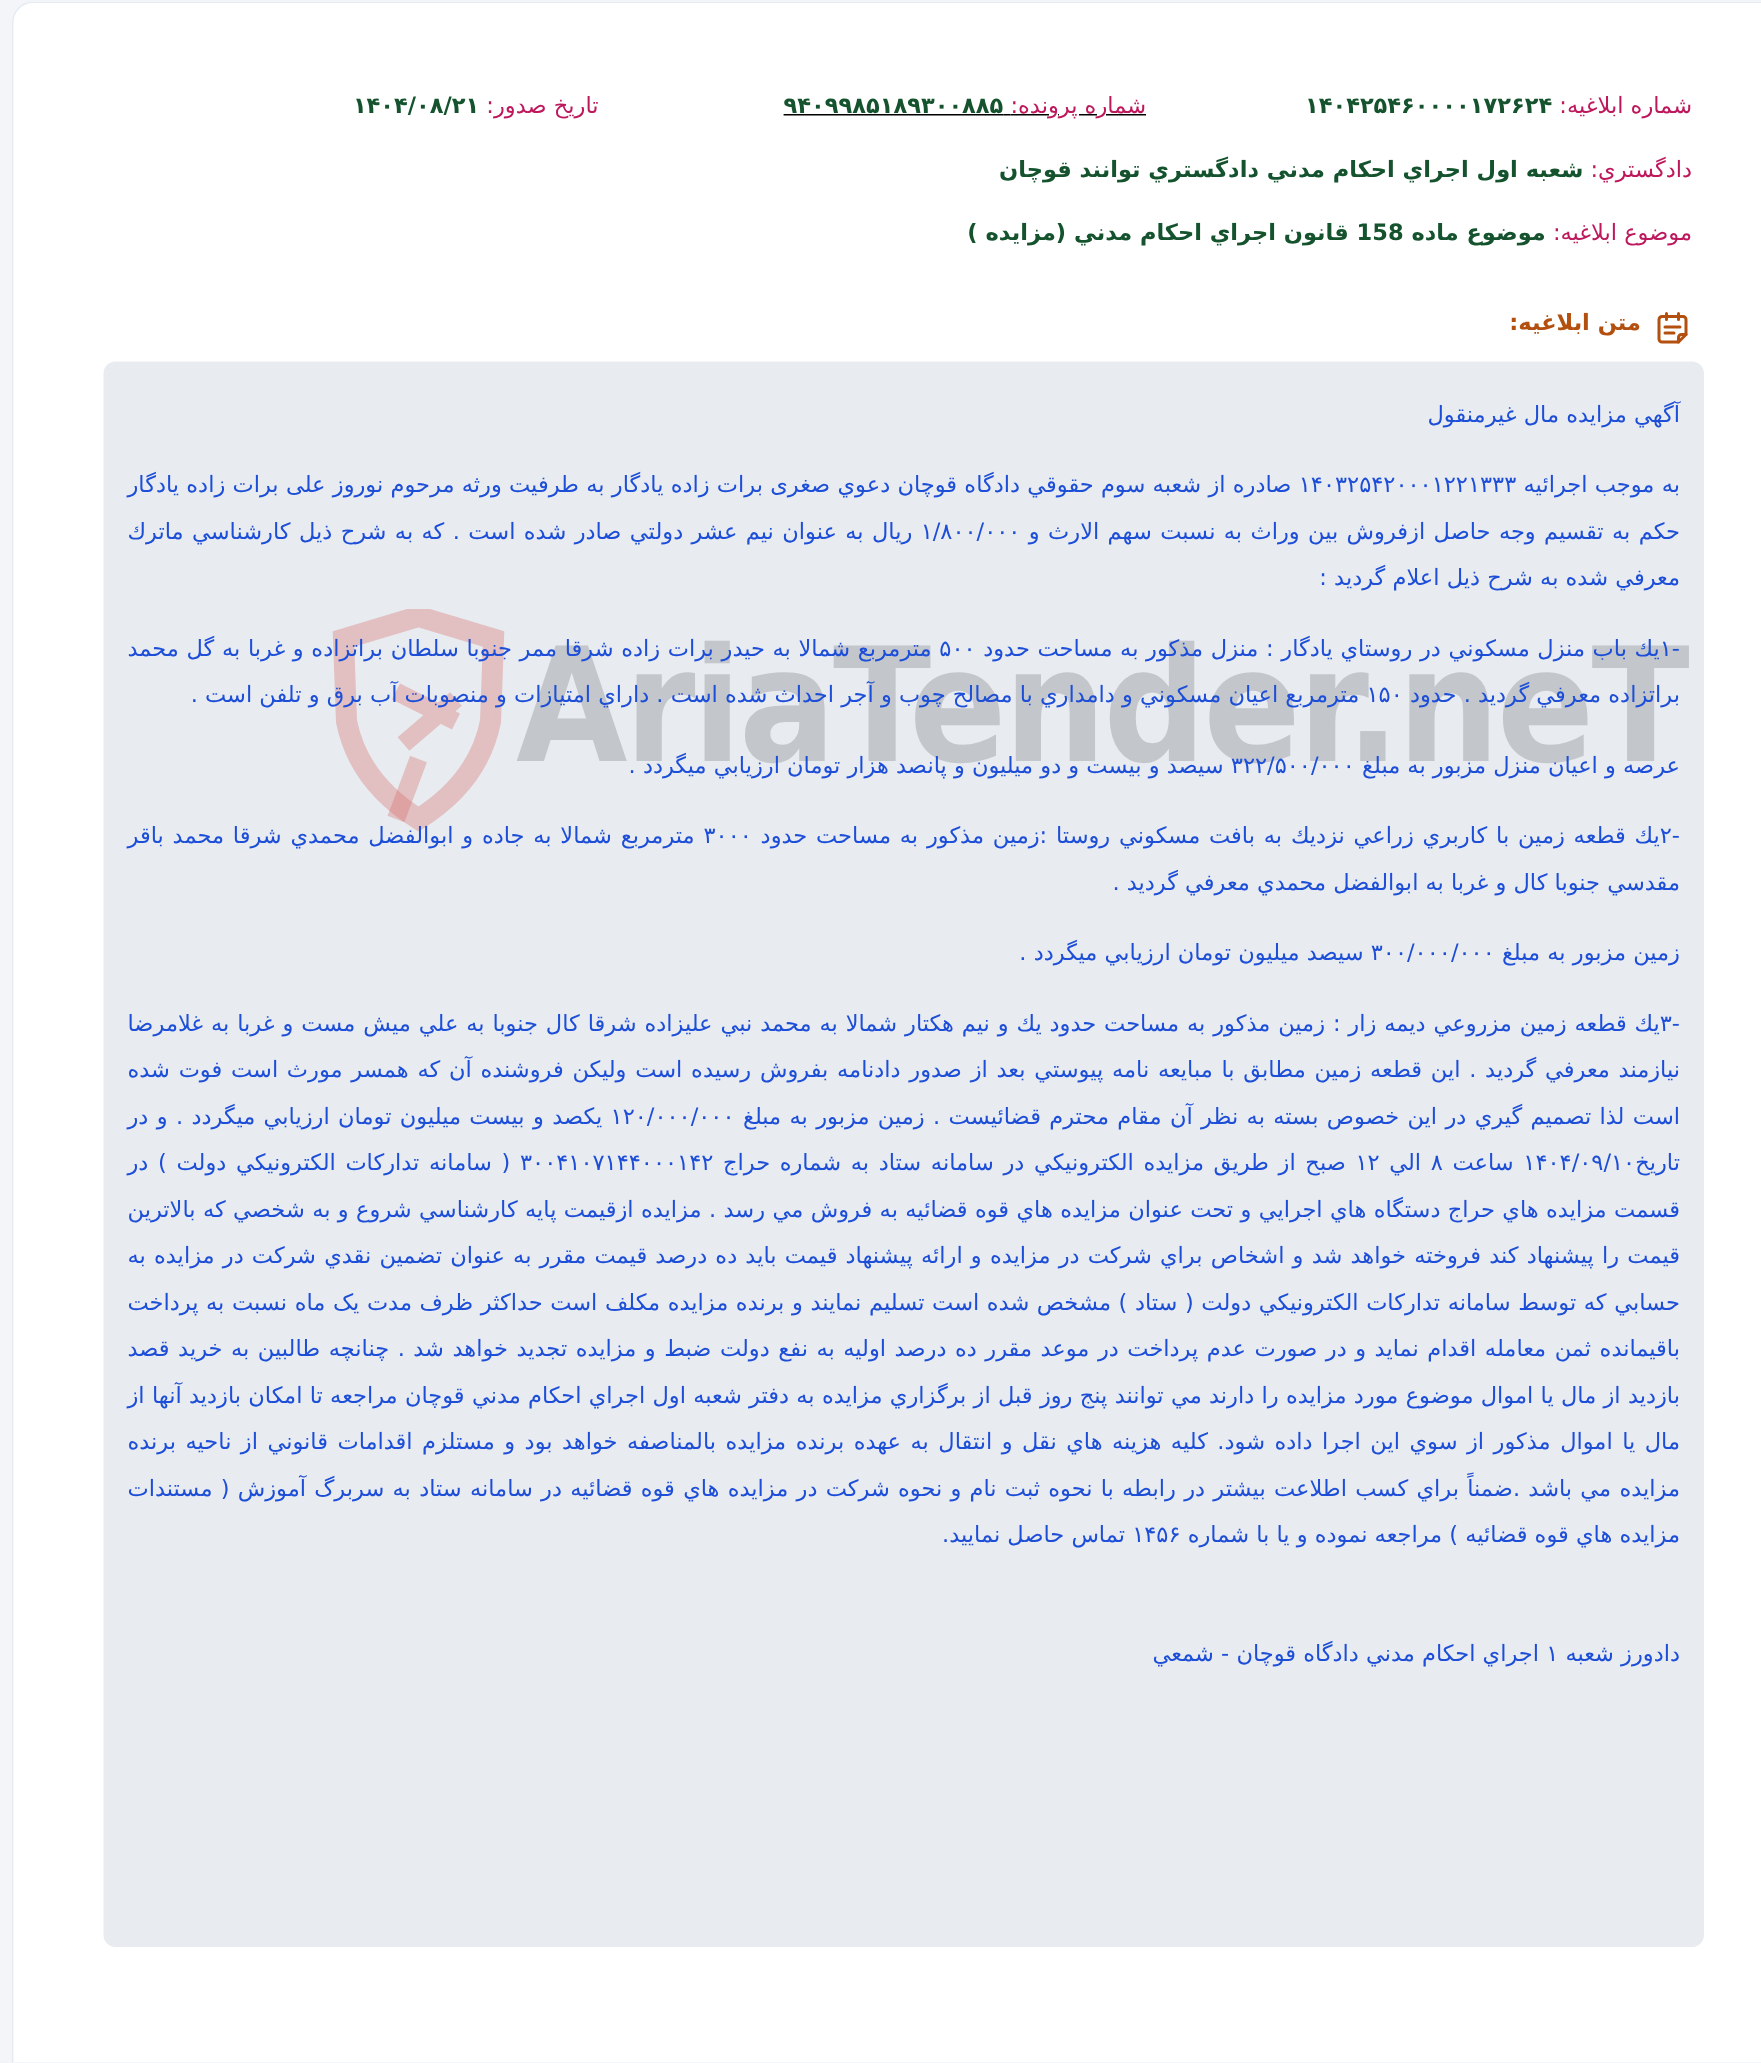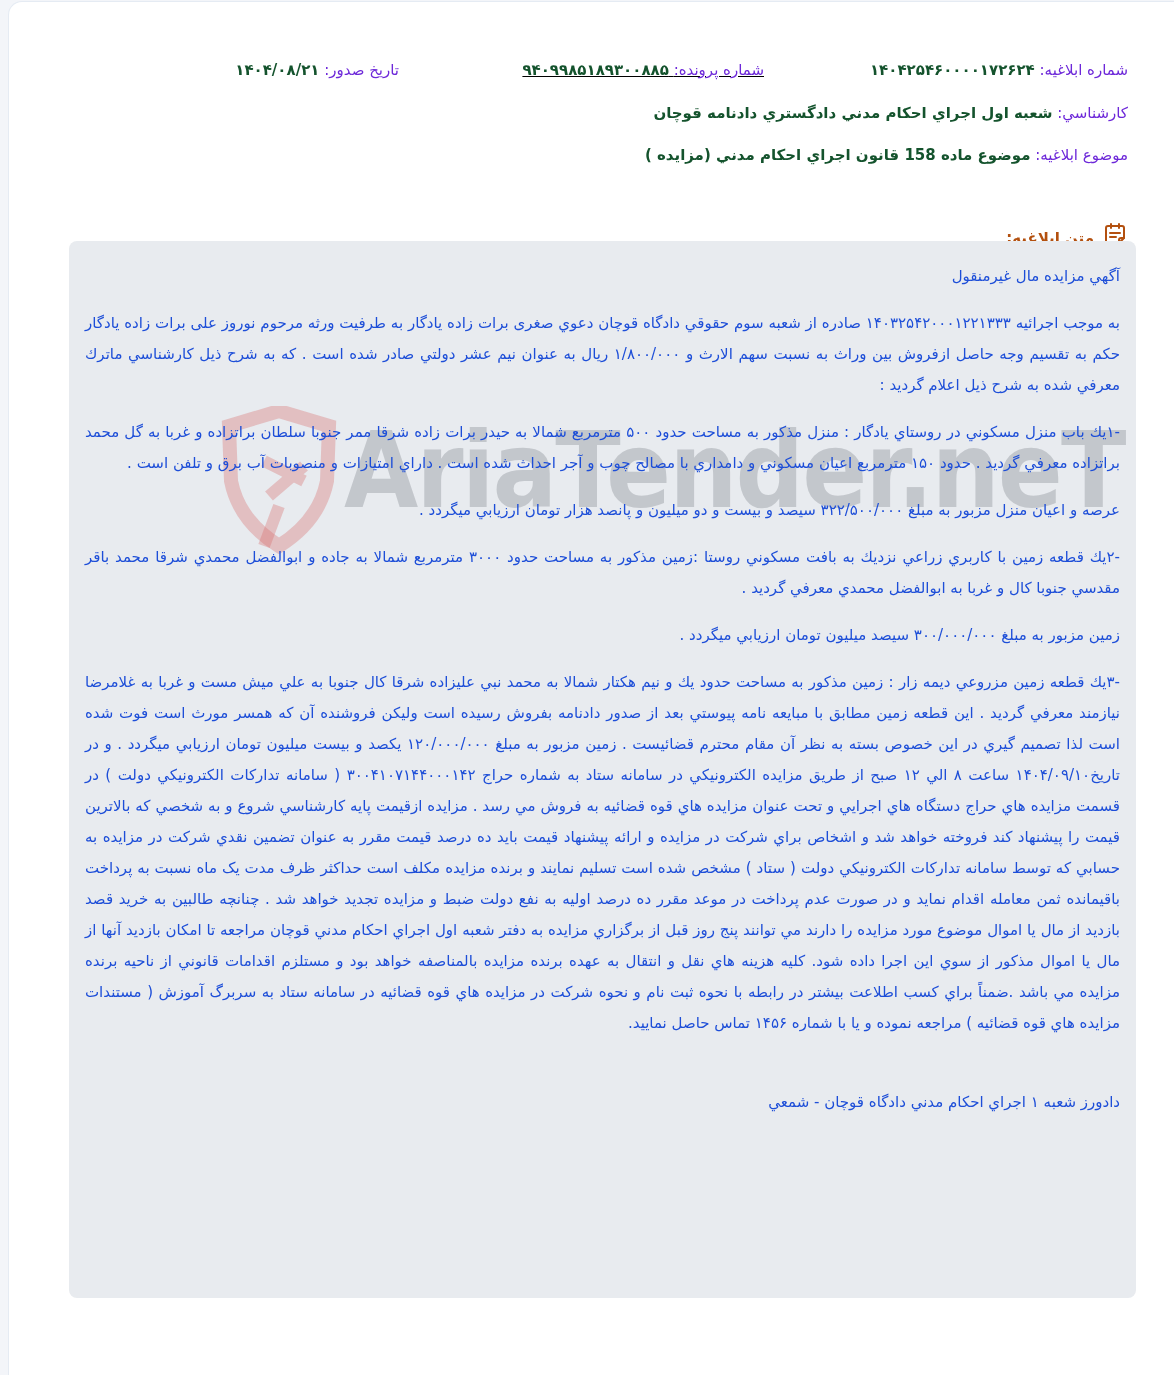--- a/index.html
+++ b/index.html
@@ -6,31 +6,31 @@
     html, body { width: 1174px; height: 1375px; background: #f3f5f9; }
     body { font-family: "DejaVu Sans", sans-serif; position: relative; overflow: hidden; }
     .card {
       position: absolute; left: 8px; top: 1px; width: 1166px; height: 1374px;
       background: #ffffff; border-top-left-radius: 14px;
       border-left: 1px solid #e5ebf3; border-top: 1px solid #e5ebf3;
     }
     .meta {
       position: absolute; direction: rtl; font-size: 15px; line-height: 22px; white-space: nowrap;
     }
-    .meta .lbl { color: #6d28d9; }
+    .meta .lbl { color: #be185d; }
     .meta .val { color: #14532d; font-weight: bold; }
     #m-notice { right: 46px; top: 57px; }
     #m-file { right: 410px; top: 57px; text-decoration: underline; }
     #m-date { right: 775px; top: 57px; }
     #m-issuer { right: 46px; top: 100px; }
     #m-subject { right: 46px; top: 142px; }
 
     .section-title {
-      position: absolute; right: 46px; top: 219px; direction: rtl;
-      display: flex; align-items: flex-end; gap: 8px;
+      position: absolute; right: 46px; top: 204px; direction: rtl;
+      display: flex; align-items: flex-start; gap: 8px;
       color: #b3500f; font-weight: bold; font-size: 15px;
     }
     .section-title svg { display: block; }
 
     .body-box {
       position: absolute; left: 60px; top: 239px; width: 1067px; height: 1057px;
       background: #e8ebef; border-radius: 8px; overflow: hidden;
     }
     .text {
       position: absolute; left: 16px; right: 16px; top: 20px;
@@ -60,22 +60,22 @@
   </div>
   <div class="meta" id="m-file">
     <span class="lbl">شماره پرونده:</span>
     <span class="val">۹۴۰۹۹۸۵۱۸۹۳۰۰۸۸۵</span>
   </div>
   <div class="meta" id="m-date">
     <span class="lbl">تاريخ صدور:</span>
     <span class="val">۱۴۰۴/۰۸/۲۱</span>
   </div>
   <div class="meta" id="m-issuer">
-    <span class="lbl">كارشناسي:</span>
-    <span class="val">شعبه اول اجراي احكام مدني دادگستري دادنامه قوچان</span>
+    <span class="lbl">دادگستري:</span>
+    <span class="val">شعبه اول اجراي احكام مدني دادگستري توانند قوچان</span>
   </div>
   <div class="meta" id="m-subject">
     <span class="lbl">موضوع ابلاغيه:</span>
     <span class="val">موضوع ماده 158 قانون اجراي احكام مدني (مزايده )</span>
   </div>
 
   <div class="section-title">
     <span>
       <svg width="26" height="26" viewBox="0 0 26 26" fill="none" stroke="#b3500f" stroke-width="2" stroke-linecap="round" stroke-linejoin="round">
         <path d="M6 5h14a2 2 0 0 1 2 2v10l-5 5H6a2 2 0 0 1-2-2V7a2 2 0 0 1 2-2z"></path>

